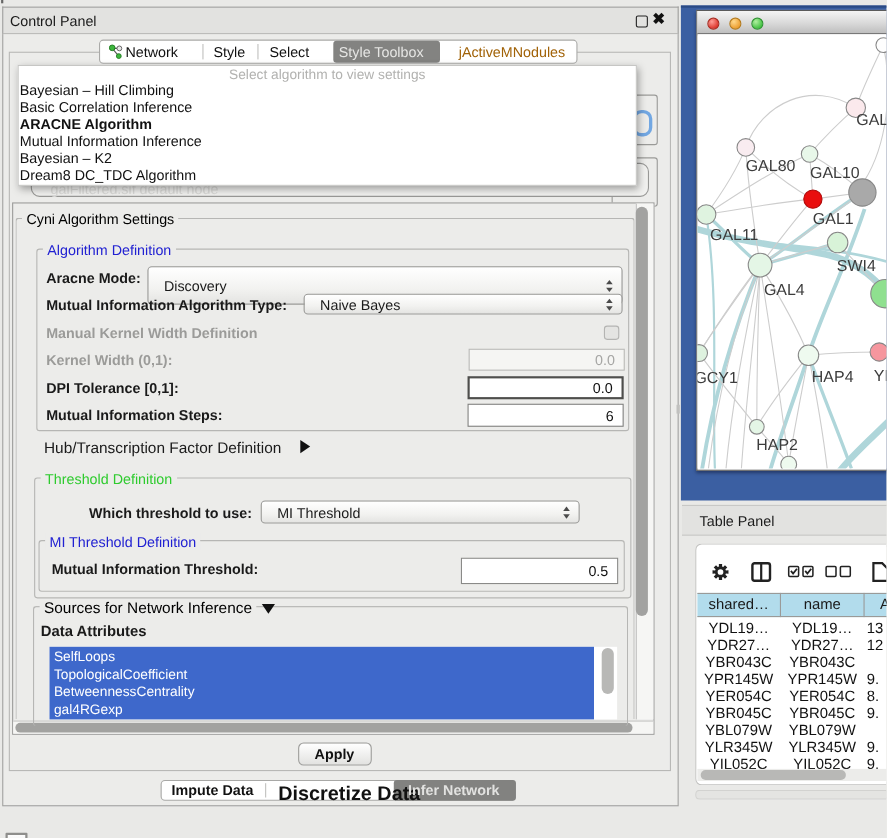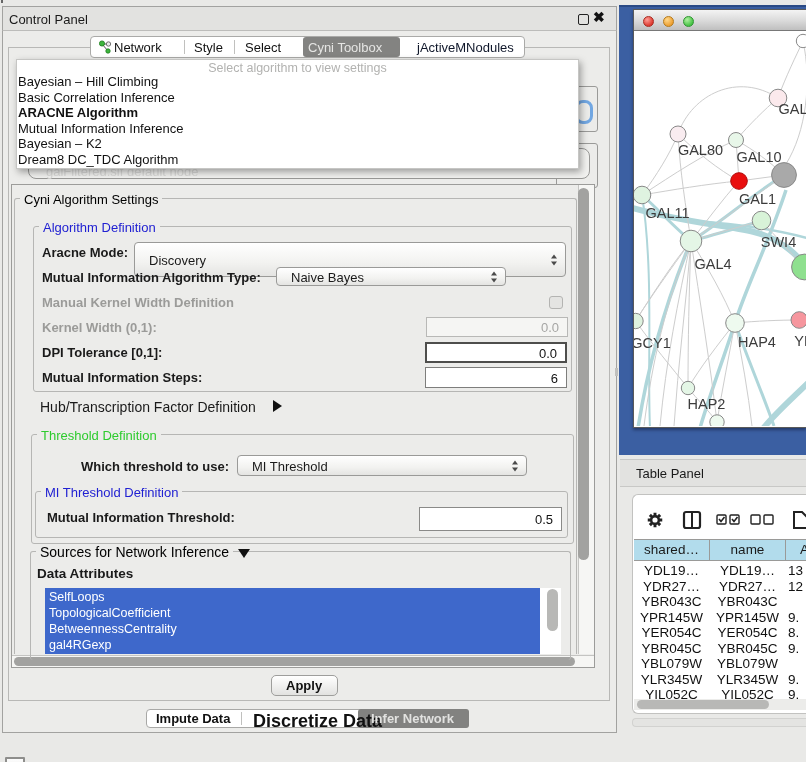--- a/index.html
+++ b/index.html
@@ -40,22 +40,22 @@
 <svg class="abs" style="left:99px; top:40px;" width="13" height="14" viewBox="0 0 13 14">
  <line x1="3" y1="4" x2="9" y2="11" stroke="#555" stroke-width="1"></line>
  <line x1="3" y1="4" x2="9" y2="4" stroke="#555" stroke-width="1"></line>
  <circle cx="3" cy="3.5" r="2.6" fill="#3db53d" stroke="#1c7a1c" stroke-width="0.8"></circle>
  <circle cx="9.5" cy="4" r="2.2" fill="#e8e8e8" stroke="#555" stroke-width="0.8"></circle>
  <circle cx="9" cy="11" r="2.2" fill="#3db53d" stroke="#1c7a1c" stroke-width="0.8"></circle>
 </svg>
 <div class="abs" style="left:114px; top:40px; font-size:13px; color:#111;">Network</div>
 <div class="abs" style="left:194px; top:40px; font-size:13px; color:#111;">Style</div>
 <div class="abs" style="left:245px; top:40px; font-size:13px; color:#111;">Select</div>
-<div class="abs" style="left:308px; top:40px; font-size:13px; color:#e6e6e4;">Cyni Toolbox</div>
-<div class="abs" style="left:417px; top:40px; font-size:13px; color:#0f172a;">jActiveMNodules</div>
+<div class="abs" style="left:308px; top:40px; font-size:13px; color:#e6e6e4;">Style Toolbox</div>
+<div class="abs" style="left:417px; top:40px; font-size:13px; color:#a16207;">jActiveMNodules</div>
 
 <div class="abs" style="left:556px; top:86px; width:42px; height:46px; border:1px solid #9a9a98; border-radius:3px;"></div>
 <div class="abs" style="left:575px; top:100px; width:18px; height:24px; border:3px solid #72a7e2; border-radius:8px; background:#ececea;"></div>
 <div class="abs" style="left:556px; top:143px; width:42px; height:45px; border:1px solid #9a9a98; border-radius:3px;"></div>
 <div class="abs" style="left:28px; top:148px; width:562px; height:31px; border:1.5px solid #989896; border-radius:8px; background:#f1f1ef;"></div>
 <div class="abs" style="left:46px; top:164px; font-size:13px; color:#d9d9d7;">galFiltered.sif default node</div>
 
 <div class="abs" style="left:11px; top:184px; width:584px; height:484px; border:1px solid #9c9c9a; background:#ececea;"></div>
 
 <div class="abs" style="left:578px; top:185px; width:16px; height:469px; background:#f6f6f4; border-left:1px solid #c4c4c2;"></div>
@@ -70,21 +70,21 @@
 
 <div class="grp" style="left:33px; top:226px; width:539px; height:166px;">
     <span style="color:#2121d2;">Algorithm Definition</span>
   </div>
 <div class="lbl b" style="left:42px; top:245px;">Aracne Mode:</div>
 <div class="combo" style="left:134px; top:242px; width:432px; height:35px;">
     <span class="tx">Discovery</span>
     <span class="spin"></span>
   </div>
 <div class="lbl b" style="left:42px; top:270px;">Mutual Information Algorithm Type:</div>
-<div class="combo" style="left:276px; top:267px; width:230px; height:19px;">
+<div class="combo" style="left:276px; top:267px; width:290px; height:19px;">
     <span class="tx">Naive Bayes</span>
     <span class="spin"></span>
   </div>
 <div class="lbl b gray" style="left:42px; top:295px;">Manual Kernel Width Definition</div>
 <div class="abs" style="left:549px; top:296px; width:14px; height:13px; background:#e4e4e2; border:1px solid #b4b4b2; border-radius:3px;"></div>
 <div class="lbl b gray" style="left:42px; top:320px;">Kernel Width (0,1):</div>
 <div class="field" style="left:426px; top:317px; width:142px; height:20px; background:#f5f5f3; border:1px solid #b8b8b6;">
     <span style="color:#a6a6a4;">0.0</span>
   </div>
 <div class="lbl b" style="left:42px; top:345px;">DPI Tolerance [0,1]:</div>

